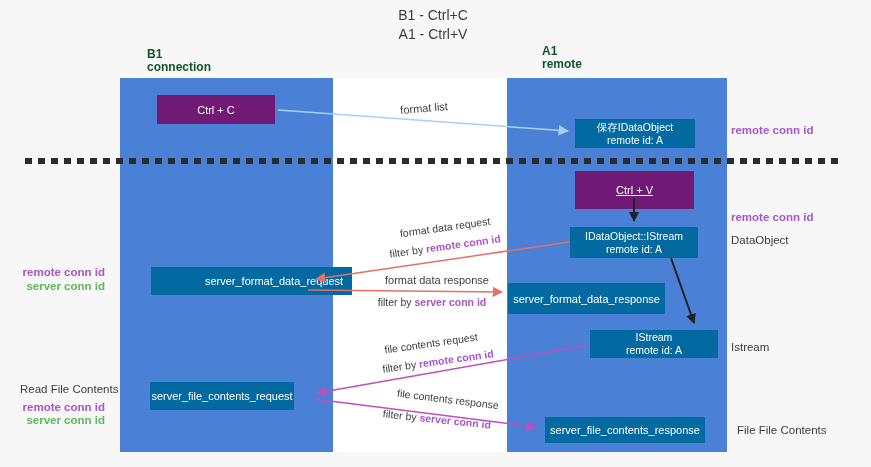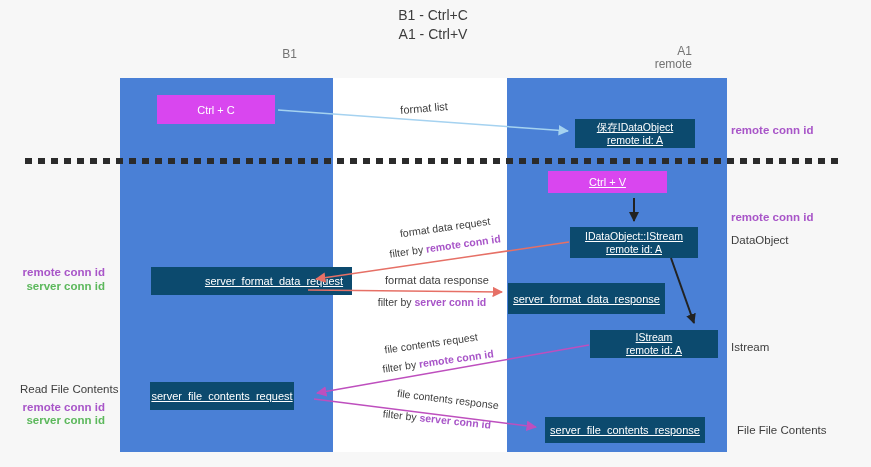--- a/index.html
+++ b/index.html
@@ -10,35 +10,35 @@
   .gap-strip{left:333px;top:78px;width:174px;height:374px;background:#ffffff;z-index:0;}
   .lane{top:78px;height:374px;background:#4A80D6;z-index:1;}
   .lane-left{left:120px;width:213px;}
   .lane-right{left:507px;width:220px;}
 
   .dashed{left:25px;top:158px;width:813px;height:6px;z-index:2;
           background:repeating-linear-gradient(90deg,#2b2b2b 0 7px,transparent 7px 13px);}
 
   .title{left:333px;top:6px;width:200px;text-align:center;font-size:14px;
          line-height:19px;color:#3c3c3c;z-index:6;}
-  .lane-header{width:150px;text-align:right;font-size:12px;line-height:13px;
-               color:#737373;z-index:6;}
+  .lane-header{width:150px;text-align:left;font-size:12px;line-height:13px;
+               color:#14532d;z-index:6;font-weight:bold;}
   .hdr-left{left:147px;top:48px;}
   .hdr-right{left:542px;top:45px;}
 
   .node{position:absolute;color:#ffffff;text-align:center;display:flex;
         flex-direction:column;justify-content:center;z-index:3;}
-  .green{background:#d946ef;}
-  .orange{background:#0c4a6e;text-decoration:underline;}
+  .green{background:#701a75;}
+  .orange{background:#0369a1;}
   .node .l1,.node .l2{font-size:10.5px;line-height:13px;}
   .node .single{font-size:11px;}
 
   .n-ctrlc{left:157px;top:95px;width:118px;height:29px;}
   .n-saveobj{left:575px;top:119px;width:120px;height:29px;}
-  .n-ctrlv{left:548px;top:171px;width:119px;height:22px;text-decoration:underline;}
+  .n-ctrlv{left:575px;top:171px;width:119px;height:38px;text-decoration:underline;}
   .n-getdata{left:570px;top:227px;width:128px;height:31px;}
   .n-fmtreq{left:151px;top:267px;width:156px;height:28px;padding-left:45px;}
   .n-fmtresp{left:508px;top:283px;width:157px;height:31px;}
   .n-istream{left:590px;top:330px;width:128px;height:28px;}
   .n-filereq{left:150px;top:382px;width:144px;height:28px;}
   .n-fileresp{left:545px;top:417px;width:160px;height:26px;}
 
   .side{position:absolute;font-size:11.5px;color:#3d3d3d;z-index:6;white-space:nowrap;}
   .conn-purple{color:#A855C8;font-weight:bold;}
   .conn-green{color:#5CB85C;font-weight:bold;}
@@ -78,20 +78,21 @@
   <div class="abs lane lane-right"></div>
   <div class="abs dashed"></div>
 
   <div class="abs title">
     <div>B1 - Ctrl+C</div>
     <div>A1 - Ctrl+V</div>
   </div>
 
   <div class="abs lane-header hdr-left">
     <div>B1</div>
+    <div>connection</div>
   </div>
   <div class="abs lane-header hdr-right">
     <div>A1</div>
     <div>remote</div>
   </div>
 
   <svg class="wires" width="871" height="467">
     <defs>
       <marker id="mBlack" viewBox="0 0 10 10" refX="9" refY="5" markerWidth="5" markerHeight="5" orient="auto">
           <path d="M0,0 L10,5 L0,10 z" fill="#222222"></path>

